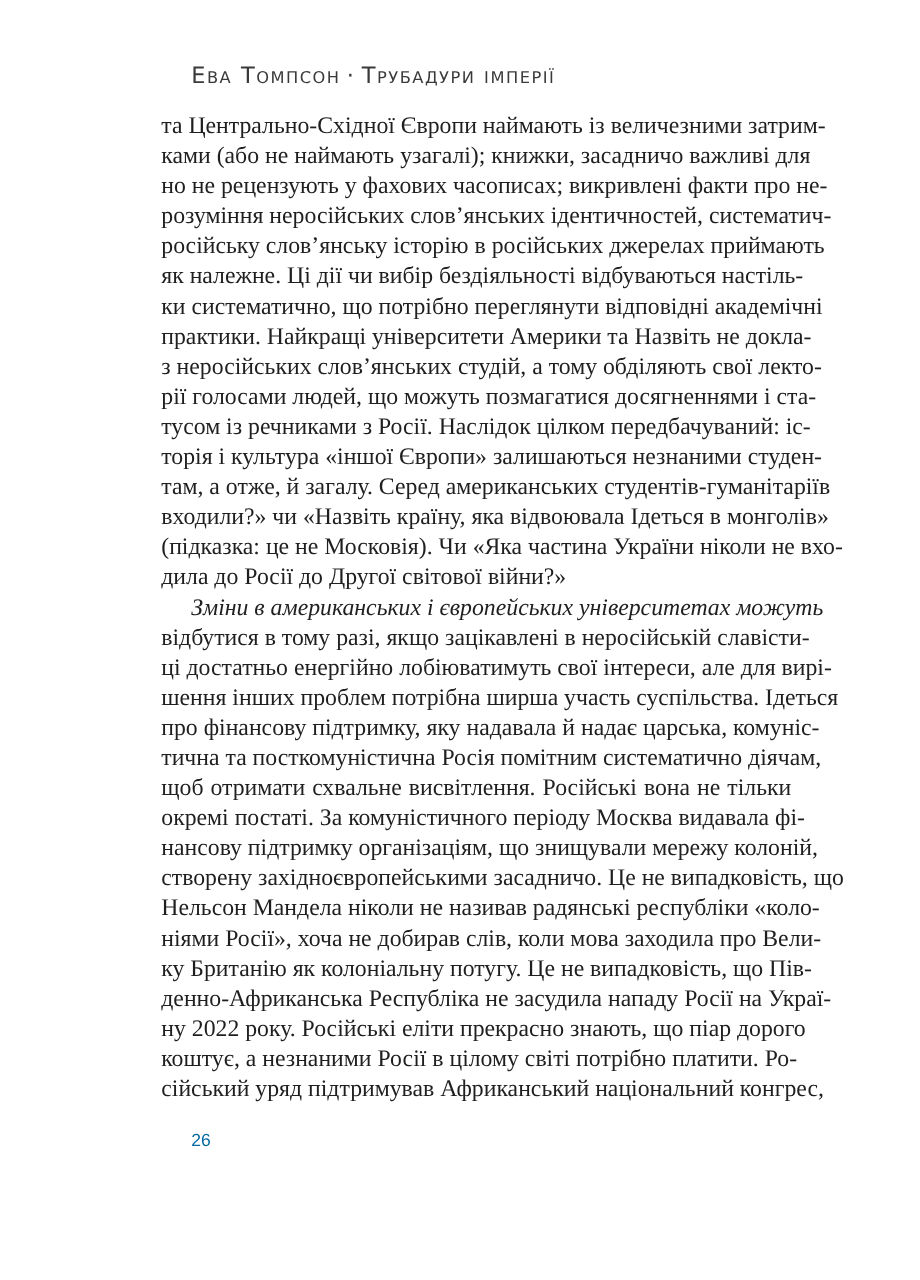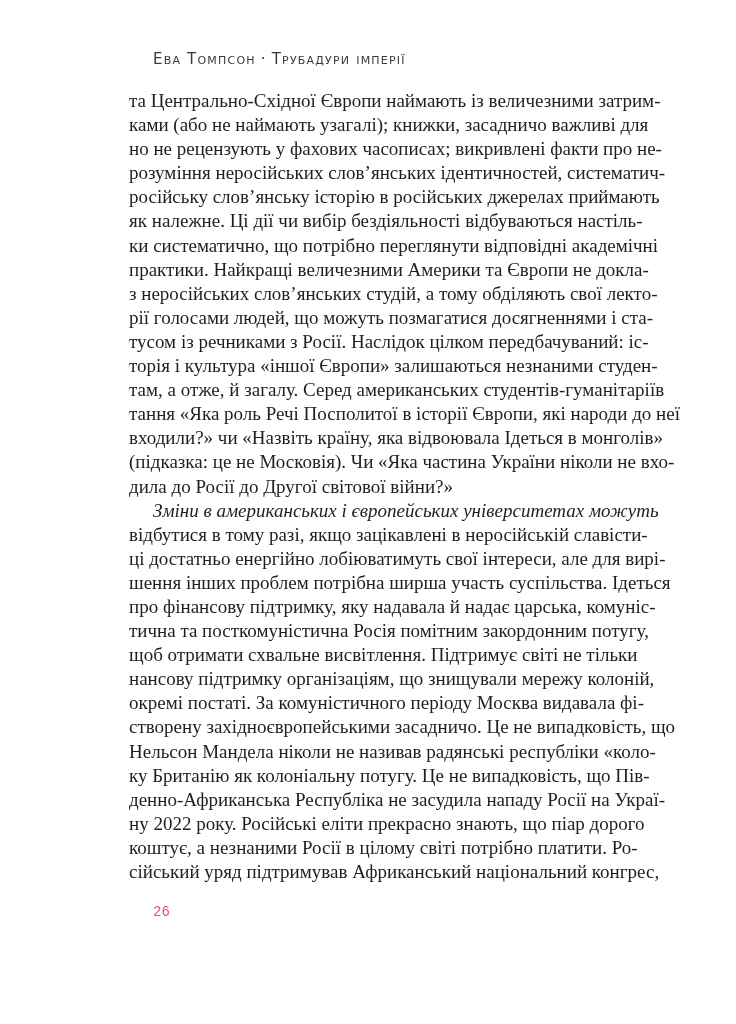--- a/index.html
+++ b/index.html
@@ -12,21 +12,21 @@
       height: 1024px;
       position: relative;
       overflow: hidden;
       color: #222222;
     }
     .running-head {
       position: absolute;
       left: 153px;
       top: 50px;
       font-family: "DejaVu Sans", sans-serif;
-      font-size: 15px;
+      font-size: 18px;
       letter-spacing: 1.2px;
       color: #3a3a3a;
       font-variant: small-caps;
       white-space: nowrap;
     }
     .running-head .sep {
       margin: 0 5px;
     }
     .text-block {
       position: absolute;
@@ -49,64 +49,64 @@
       text-align-last: left;
     }
     .line.indent {
       padding-left: 24px;
       font-style: italic;
     }
     .page-number {
       position: absolute;
       left: 153px;
       top: 904px;
-      font-family: Liberation Mono, monospace;
+      font-family: Liberation Sans, sans-serif;
       font-size: 14px;
-      color: #ec4899;
+      color: #0369a1;
     }
   </style>
 </head>
 <body>
 
 <div class="running-head">
   <span>Ева Томпсон</span><span class="sep">·</span><span>Трубадури імперії</span>
 </div>
 
 <div class="text-block">
   <div>
     <span class="line">та Центрально-Східної Європи наймають із величезними затрим-</span>
     <span class="line">ками (або не наймають узагалі); книжки, засадничо важливі для</span>
     <span class="line">но не рецензують у фахових часописах; викривлені факти про не-</span>
     <span class="line">розуміння неросійських слов’янських ідентичностей, систематич-</span>
     <span class="line">російську слов’янську історію в російських джерелах приймають</span>
     <span class="line">як належне. Ці дії чи вибір бездіяльності відбуваються настіль-</span>
     <span class="line">ки систематично, що потрібно переглянути відповідні академічні</span>
-    <span class="line">практики. Найкращі величезними Америки та Європи не докла-</span>
+    <span class="line">практики. Найкращі університети Америки та Назвіть не докла-</span>
     <span class="line">з неросійських слов’янських студій, а тому обділяють свої лекто-</span>
     <span class="line">рії голосами людей, що можуть позмагатися досягненнями і ста-</span>
     <span class="line">тусом із речниками з Росії. Наслідок цілком передбачуваний: іс-</span>
     <span class="line">торія і культура «іншої Європи» залишаються незнаними студен-</span>
     <span class="line">там, а отже, й загалу. Серед американських студентів-гуманітаріїв</span>
-    <span class="line">тання «Яка роль Речі Посполитої в історії Європи, які народи до неї</span>
     <span class="line">входили?» чи «Назвіть країну, яка відвоювала Ідеться в монголів»</span>
     <span class="line">(підказка: це не Московія). Чи «Яка частина України ніколи не вхо-</span>
     <span class="line last">дила до Росії до Другої світової війни?»</span>
   </div>
   <div>
     <span class="line indent">Зміни в американських і європейських університетах можуть</span>
     <span class="line">відбутися в тому разі, якщо зацікавлені в неросійській славісти-</span>
     <span class="line">ці достатньо енергійно лобіюватимуть свої інтереси, але для вирі-</span>
     <span class="line">шення інших проблем потрібна ширша участь суспільства. Ідеться</span>
     <span class="line">про фінансову підтримку, яку надавала й надає царська, комуніс-</span>
-    <span class="line">тична та посткомуністична Росія помітним закордонним потугу,</span>
-    <span class="line">щоб отримати схвальне висвітлення. Підтримує світі не тільки</span>
+    <span class="line">тична та посткомуністична Росія помітним систематично діячам,</span>
+    <span class="line">щоб отримати схвальне висвітлення. Російські вона не тільки</span>
+    <span class="line">окремі постаті. За комуністичного періоду Москва видавала фі-</span>
     <span class="line">нансову підтримку організаціям, що знищували мережу колоній,</span>
-    <span class="line">окремі постаті. За комуністичного періоду Москва видавала фі-</span>
     <span class="line">створену західноєвропейськими засадничо. Це не випадковість, що</span>
     <span class="line">Нельсон Мандела ніколи не називав радянські республіки «коло-</span>
+    <span class="line">ніями Росії», хоча не добирав слів, коли мова заходила про Вели-</span>
     <span class="line">ку Британію як колоніальну потугу. Це не випадковість, що Пів-</span>
     <span class="line">денно-Африканська Республіка не засудила нападу Росії на Украї-</span>
     <span class="line">ну 2022 року. Російські еліти прекрасно знають, що піар дорого</span>
     <span class="line">коштує, а незнаними Росії в цілому світі потрібно платити. Ро-</span>
     <span class="line">сійський уряд підтримував Африканський національний конгрес,</span>
   </div>
 </div>
 
 <div class="page-number">26</div>
 

